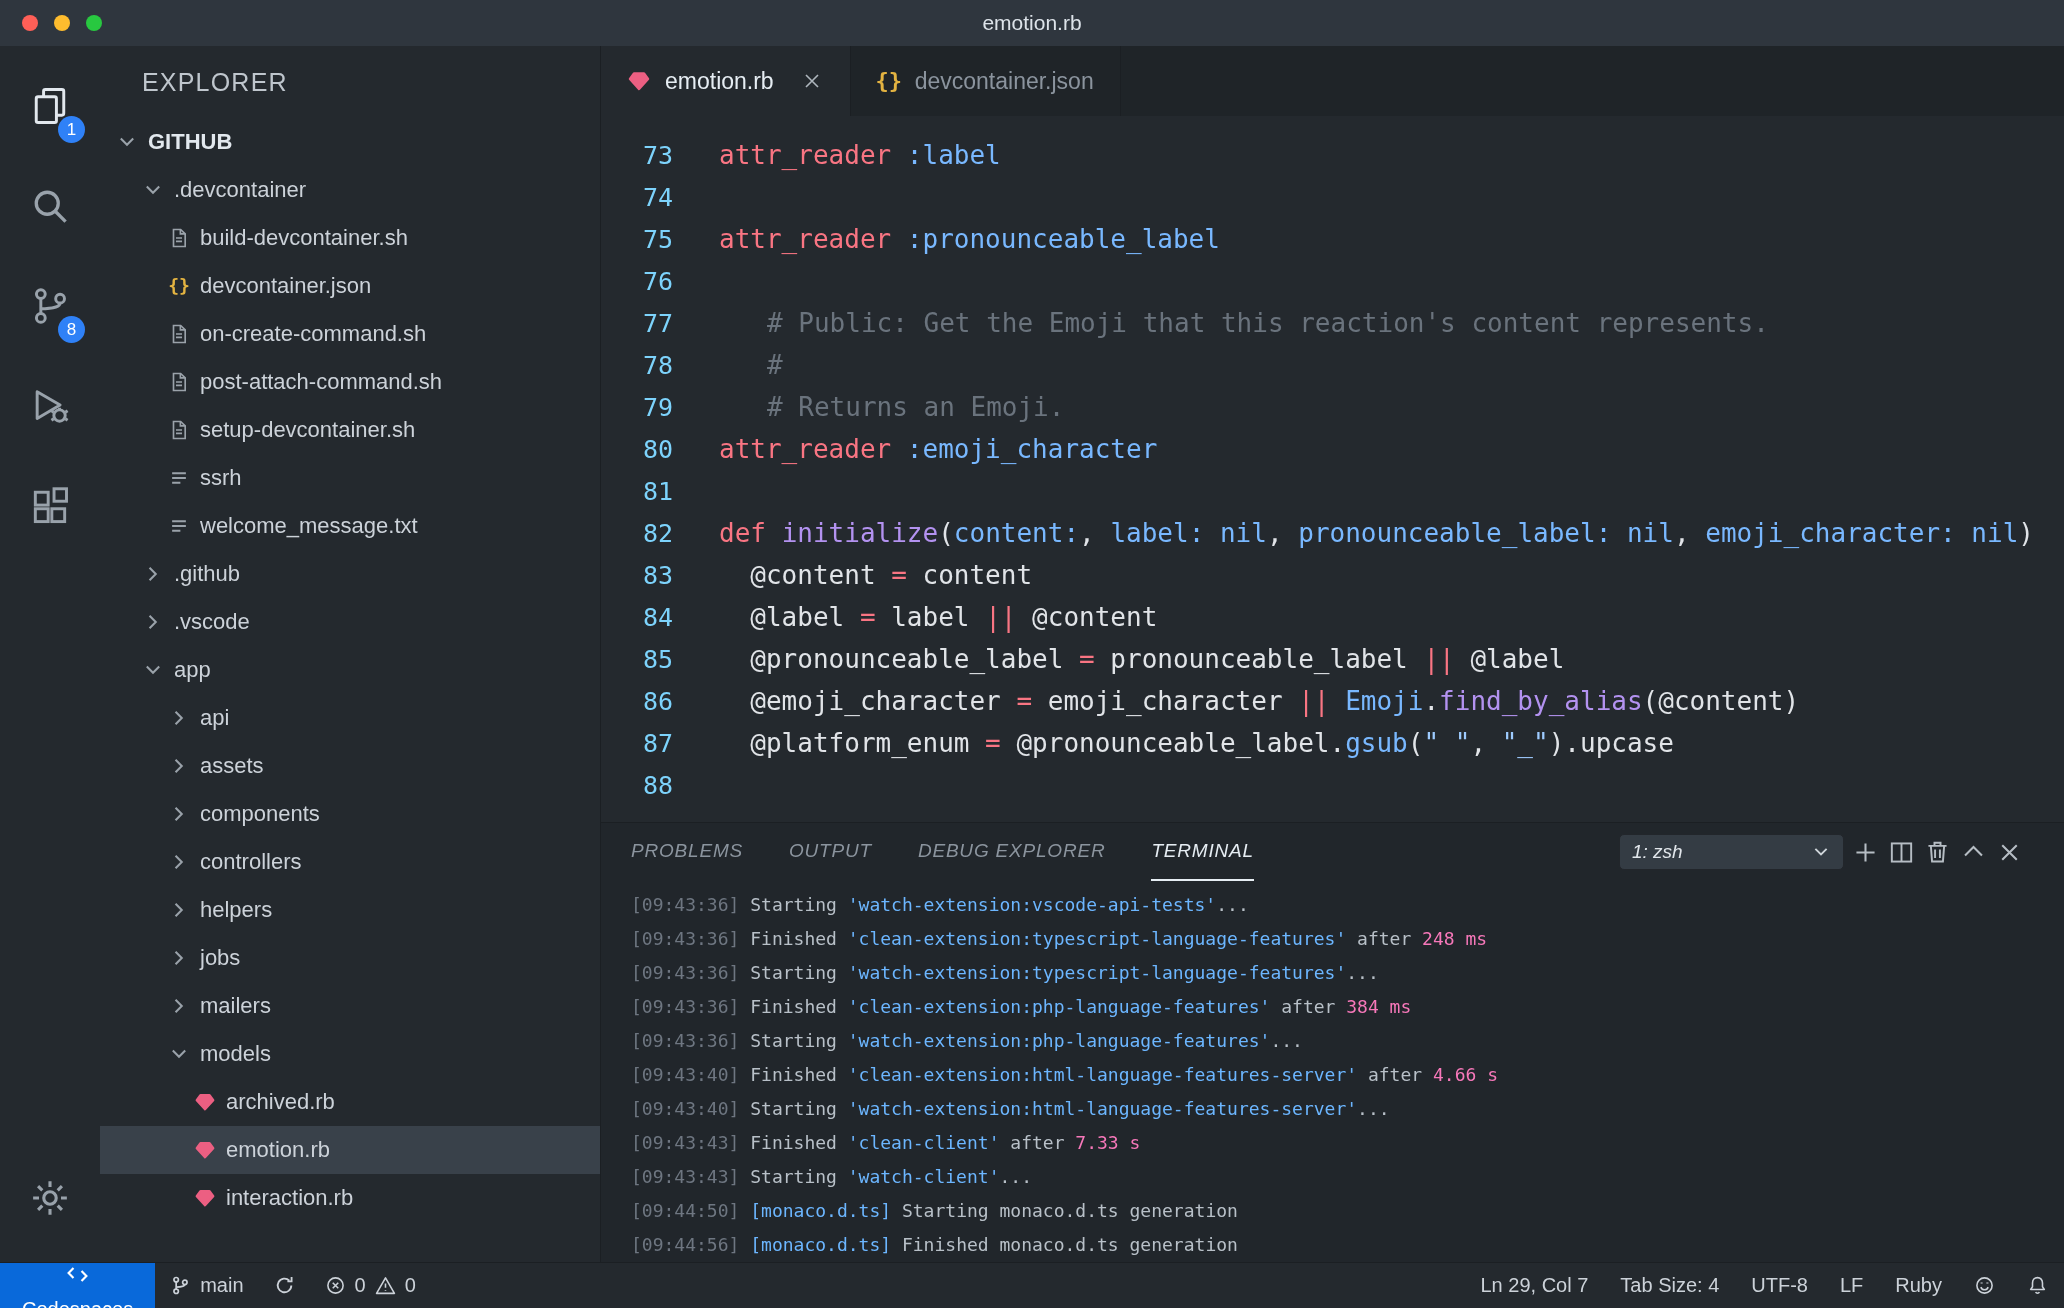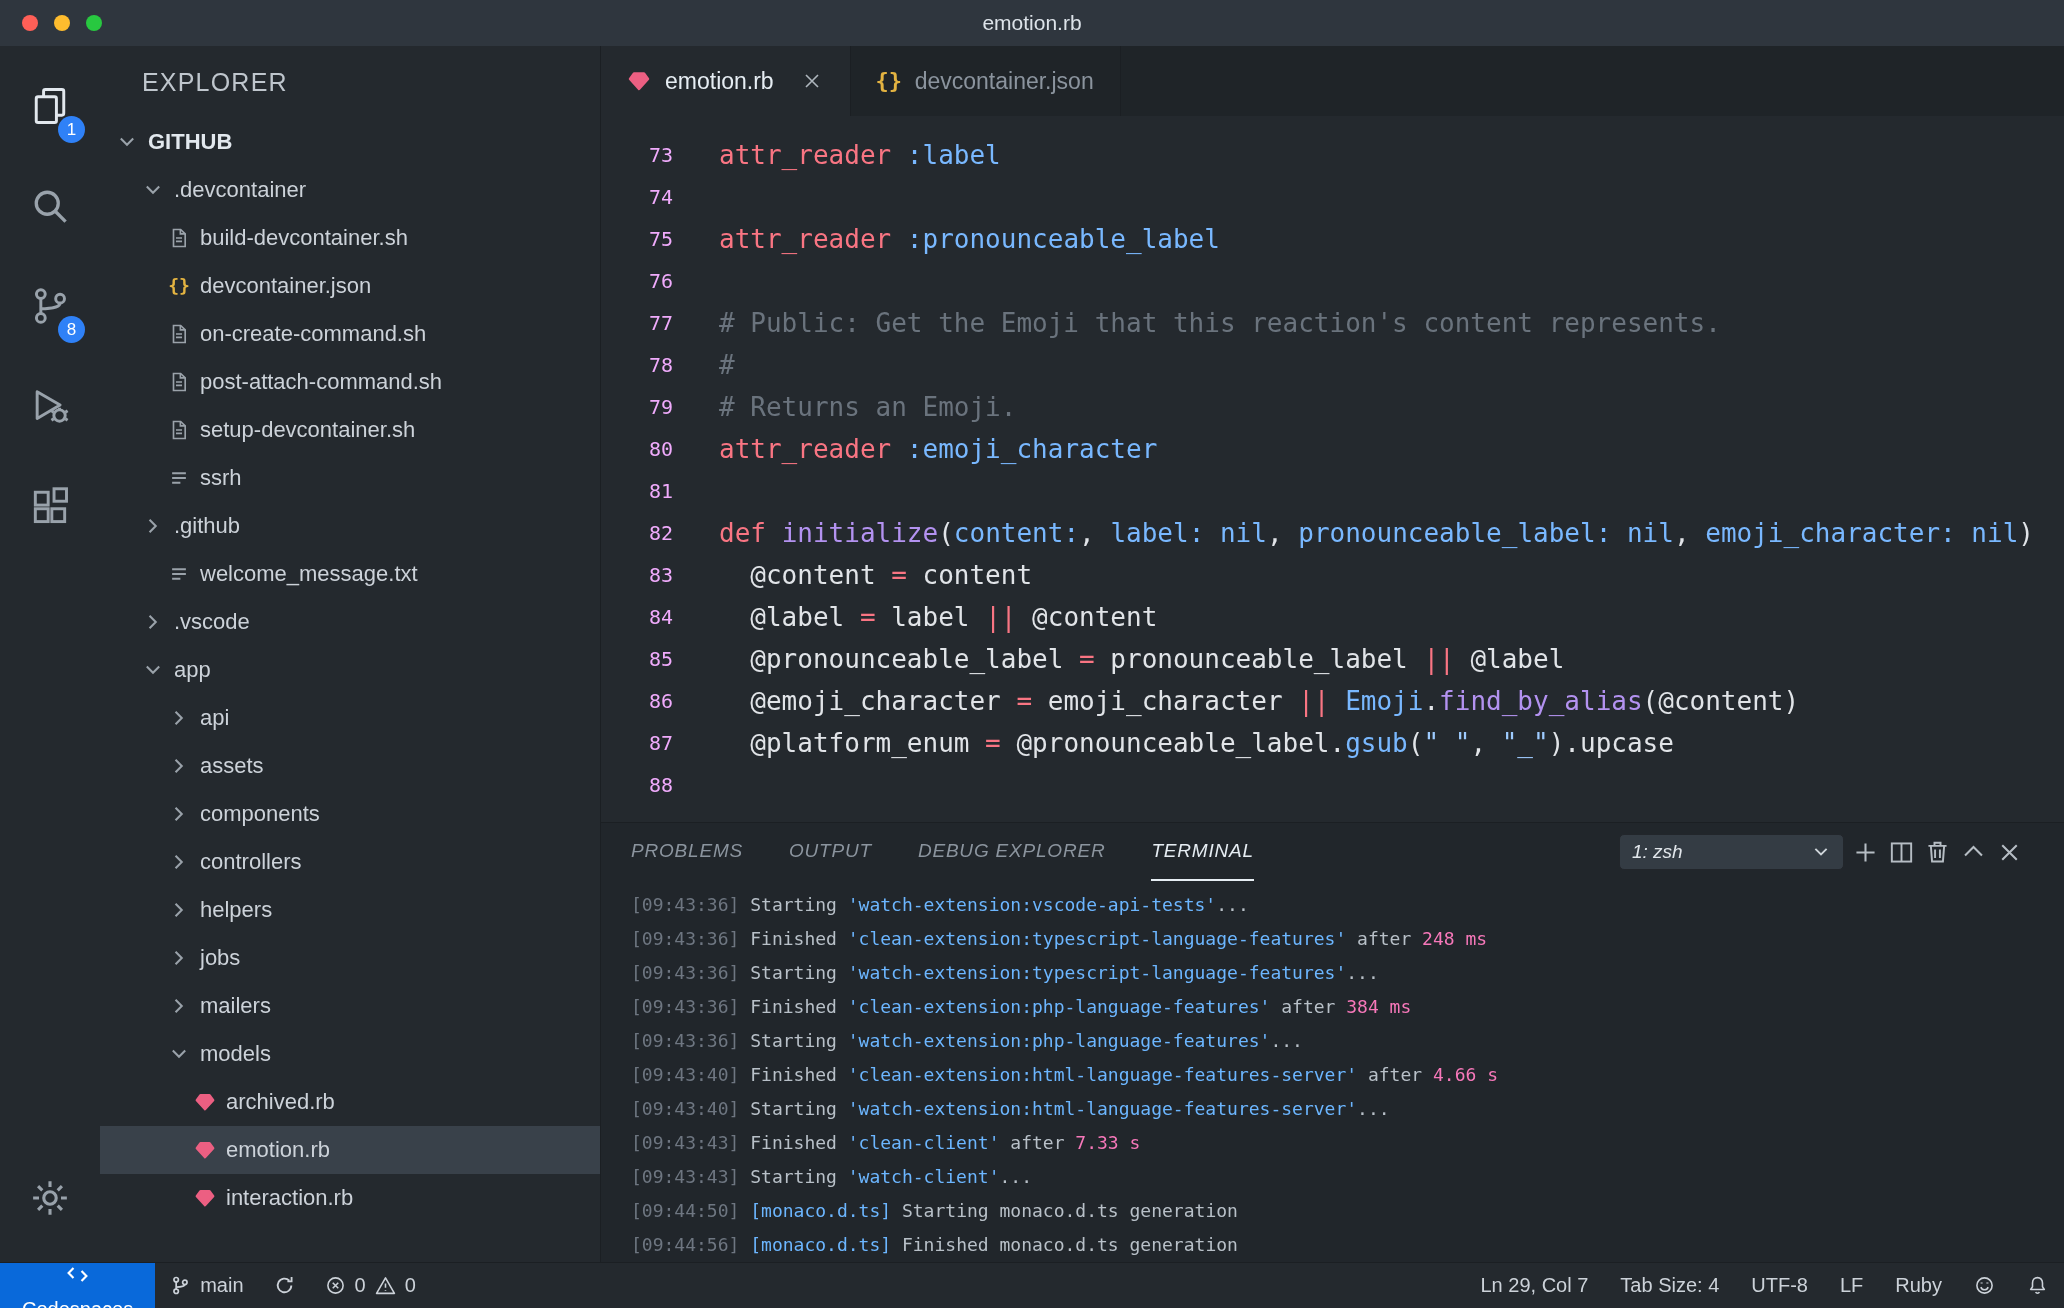--- a/index.html
+++ b/index.html
@@ -50,27 +50,27 @@
   .tab { display:flex; align-items:center; padding:0 26px; gap:14px; font-size:23px; color:#8b949e;
          background:var(--bg-dark); border-right:1px solid var(--border-dark); cursor:pointer; }
   .tab.active { background:var(--bg-editor); color:#e6edf3; }
   .tab-ic { width:24px; height:24px; display:flex; align-items:center; justify-content:center; }
   .tab .braces { font-size:22px; }
   .tab-close { width:24px; height:24px; margin-left:12px; color:#aeb6bd; }
 
   .code-area { flex:0 0 706px; padding-top:18px; overflow:hidden; font-family:"DejaVu Sans Mono",monospace;
                font-size:26px; }
   .code-line { height:42px; display:flex; align-items:center; white-space:pre; }
-  .gutter { flex:0 0 72px; text-align:right; color:#f0abfc; font-size:20px; }
+  .gutter { flex:0 0 72px; text-align:right; color:#7dd3fc; font-size:25px; }
   .code-text { padding-left:46px; white-space:pre; }
   .t-kw { color:var(--keyword-red,#f97583); }
   .t-sym { color:var(--symbol-blue,#79b8ff); }
   .t-fn { color:var(--function-purple,#b392f0); }
   .t-str { color:var(--string-blue,#9ecbff); }
-  .t-com { color:var(--comment-gray,#6a737d); }
+  .t-com { color:var(--comment-gray,#6a737d);margin-left:48px; }
   .t-pl { color:var(--code-text,#e1e4e8); }
 
   
   .panel { flex:1 1 auto; min-height:0; background:var(--bg-panel,#21262b); border-top:1px solid var(--border-dark); overflow:hidden; }
   .panel-tabs { height:58px; display:flex; align-items:center; padding:0 40px 0 30px;font-style:italic; }
   .ptab-wrap { display:flex; height:100%; }
   .ptab { margin-right:46px; font-size:19px; letter-spacing:0.8px; color:#8b949e; display:flex;
           align-items:center; height:100%; border-bottom:2px solid transparent; cursor:pointer; }
   .ptab.active { color:#e6edf3; border-bottom-color:#e6edf3; }
   .panel-controls { margin-left:auto; display:flex; align-items:center; gap:7px; color:#b6bdc4; }
@@ -235,35 +235,35 @@
             <span class="tree-label">setup-devcontainer.sh</span>
           </div>
           <div class="tree-row" style="padding-left: 68px;">
             <span class="tree-slot">
               <svg viewBox="0 0 16 16" fill="none" stroke="currentColor" stroke-width="1.4">
                 <path d="M3 4.5h10M3 8h10M3 11.5h6"></path>
               </svg>
             </span>
             <span class="tree-label">ssrh</span>
           </div>
-          <div class="tree-row" style="padding-left: 42px;">
-            <span class="tree-slot">
-              <svg viewBox="0 0 16 16" fill="none" stroke="currentColor" stroke-width="1.5">
-                <path d="M5.5 3.5L10 8l-4.5 4.5"></path>
-              </svg>
-            </span>
-            <span class="tree-label">.github</span>
-          </div>
           <div class="tree-row" style="padding-left: 68px;">
             <span class="tree-slot">
               <svg viewBox="0 0 16 16" fill="none" stroke="currentColor" stroke-width="1.4">
                 <path d="M3 4.5h10M3 8h10M3 11.5h6"></path>
               </svg>
             </span>
             <span class="tree-label">welcome_message.txt</span>
+          </div>
+          <div class="tree-row" style="padding-left: 42px;">
+            <span class="tree-slot">
+              <svg viewBox="0 0 16 16" fill="none" stroke="currentColor" stroke-width="1.5">
+                <path d="M5.5 3.5L10 8l-4.5 4.5"></path>
+              </svg>
+            </span>
+            <span class="tree-label">.github</span>
           </div>
           <div class="tree-row" style="padding-left: 42px;">
             <span class="tree-slot">
               <svg viewBox="0 0 16 16" fill="none" stroke="currentColor" stroke-width="1.5">
                 <path d="M5.5 3.5L10 8l-4.5 4.5"></path>
               </svg>
             </span>
             <span class="tree-label">.vscode</span>
           </div>
           <div class="tree-row" style="padding-left: 42px;">

